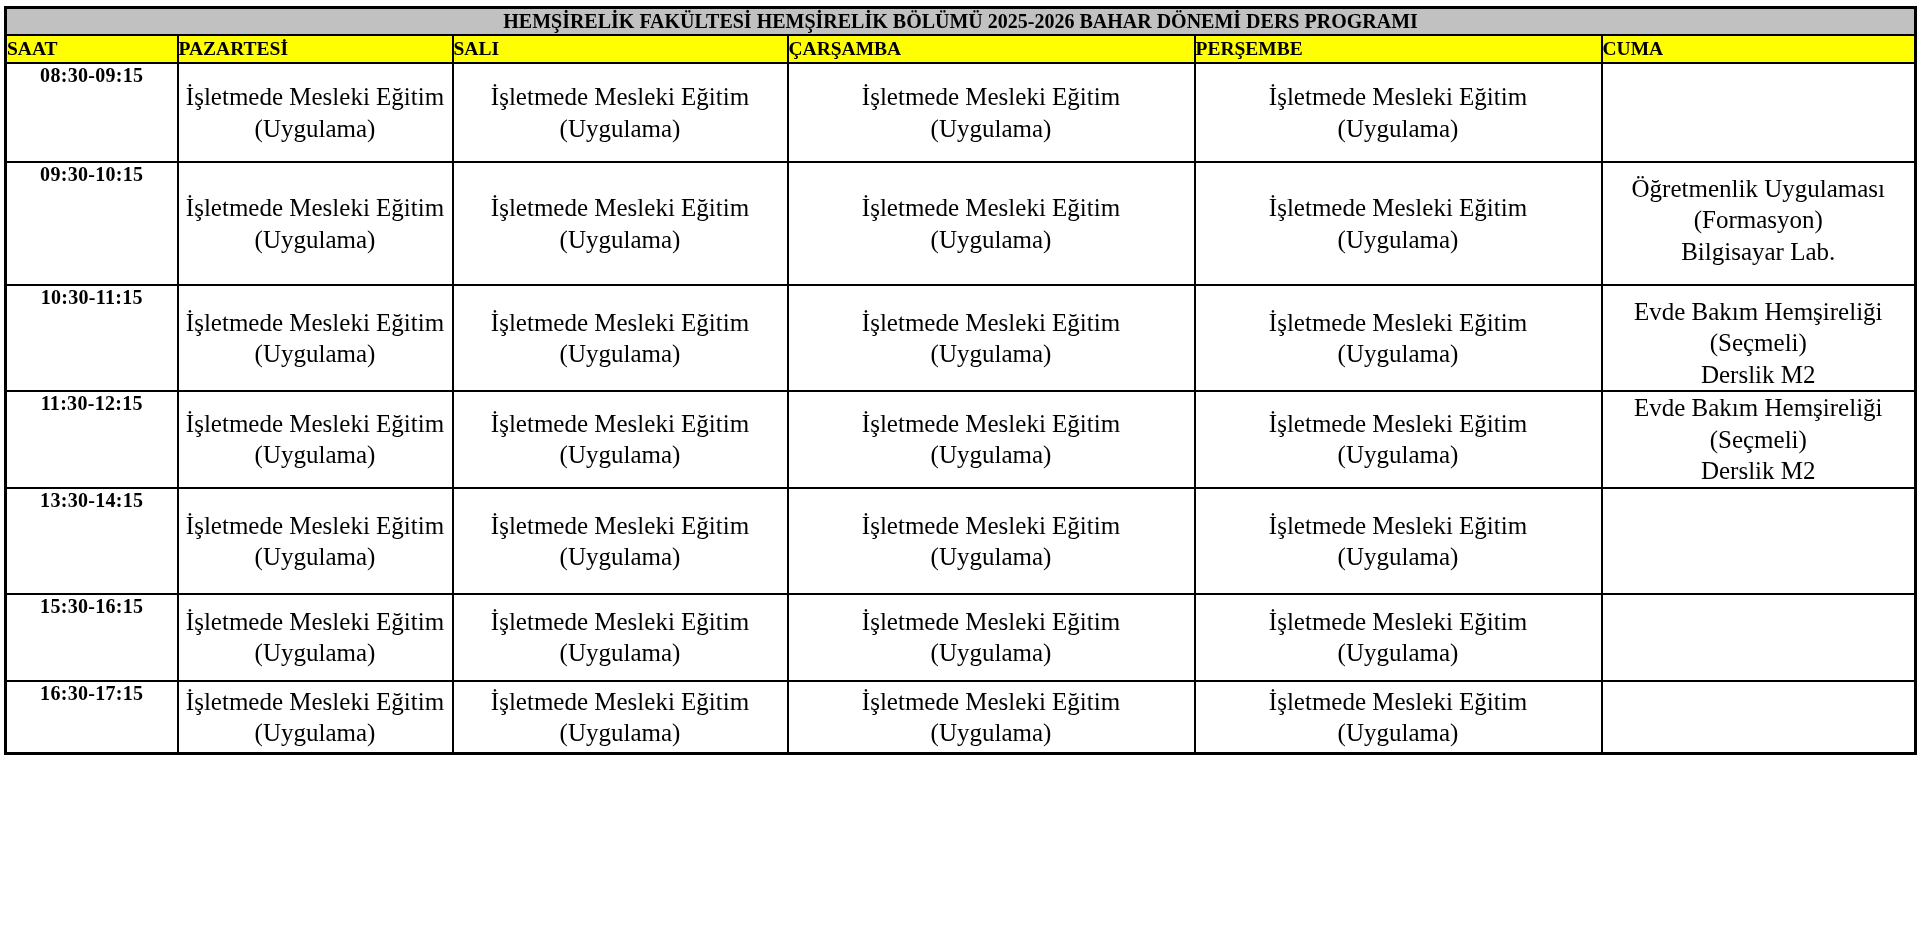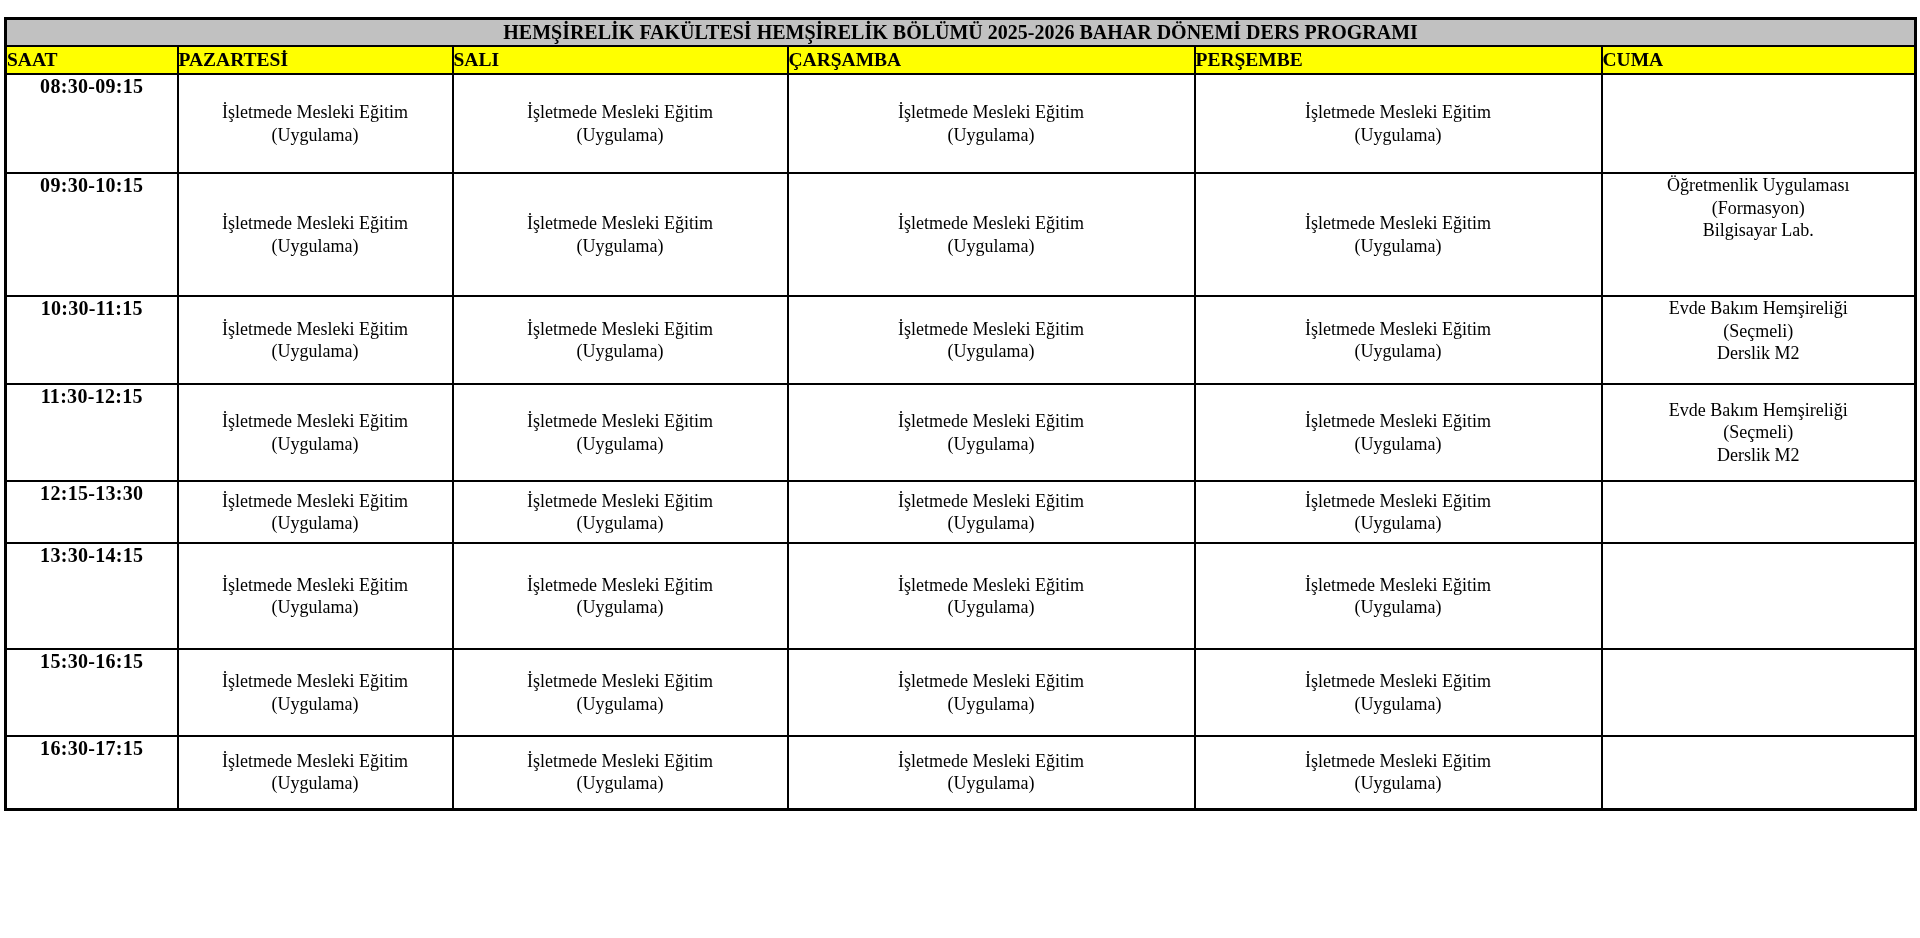--- a/index.html
+++ b/index.html
@@ -13,21 +13,21 @@
   html,body{
     margin:0;padding:0;
     background:var(--page-bg);
     width:1920px;height:938px;
     overflow:hidden;
   }
   table.timetable{
     border-collapse:collapse;
     table-layout:fixed;
     width:1910px;
-    margin:17px 0 0 4px;
+    margin:6px 0 0 4px;
     border:3px solid var(--border-color);
     font-family:"Liberation Serif","DejaVu Serif",serif;
     color:var(--text-color);
   }
   td,th{
     border:2px solid var(--border-color);
     overflow:hidden;
     padding:0;
   }
   .title-row td{
@@ -56,28 +56,28 @@
   }
   td.time{
     font-weight:bold;
     font-size:20px;
     text-align:center;
     vertical-align:top;
     padding-top:0;
     letter-spacing:.3px;
   }
   td.course{
-    font-size:18px;
+    font-size:25px;
     text-align:center;
     vertical-align:middle;
     line-height:1.25;
   }
   td.course.v-top{
     vertical-align:top;
-    padding-top:0;
+    padding-top:10px;
   }
 </style>
 </head>
 <body>
 
 <table class="timetable">
   <colgroup>
     <col style="width:172px">
     <col style="width:275px">
     <col style="width:335px">
@@ -124,28 +124,20 @@
         <td class="course v-top">Evde Bakım Hemşireliği<br>(Seçmeli)<br>Derslik M2</td>
       </tr>
       <tr style="height: 97px;">
         <td class="time">11:30-12:15</td>
         <td class="course">İşletmede Mesleki Eğitim<br>(Uygulama)</td>
         <td class="course">İşletmede Mesleki Eğitim<br>(Uygulama)</td>
         <td class="course">İşletmede Mesleki Eğitim<br>(Uygulama)</td>
         <td class="course">İşletmede Mesleki Eğitim<br>(Uygulama)</td>
         <td class="course">Evde Bakım Hemşireliği<br>(Seçmeli)<br>Derslik M2</td>
       </tr>
-      <tr style="height: 62px;">
-        <td class="time">12:15-13:30</td>
-        <td class="course">İşletmede Mesleki Eğitim<br>(Uygulama)</td>
-        <td class="course">İşletmede Mesleki Eğitim<br>(Uygulama)</td>
-        <td class="course">İşletmede Mesleki Eğitim<br>(Uygulama)</td>
-        <td class="course">İşletmede Mesleki Eğitim<br>(Uygulama)</td>
-        <td class="course"></td>
-      </tr>
       <tr style="height: 106px;">
         <td class="time">13:30-14:15</td>
         <td class="course">İşletmede Mesleki Eğitim<br>(Uygulama)</td>
         <td class="course">İşletmede Mesleki Eğitim<br>(Uygulama)</td>
         <td class="course">İşletmede Mesleki Eğitim<br>(Uygulama)</td>
         <td class="course">İşletmede Mesleki Eğitim<br>(Uygulama)</td>
         <td class="course"></td>
       </tr>
       <tr style="height: 87px;">
         <td class="time">15:30-16:15</td>

